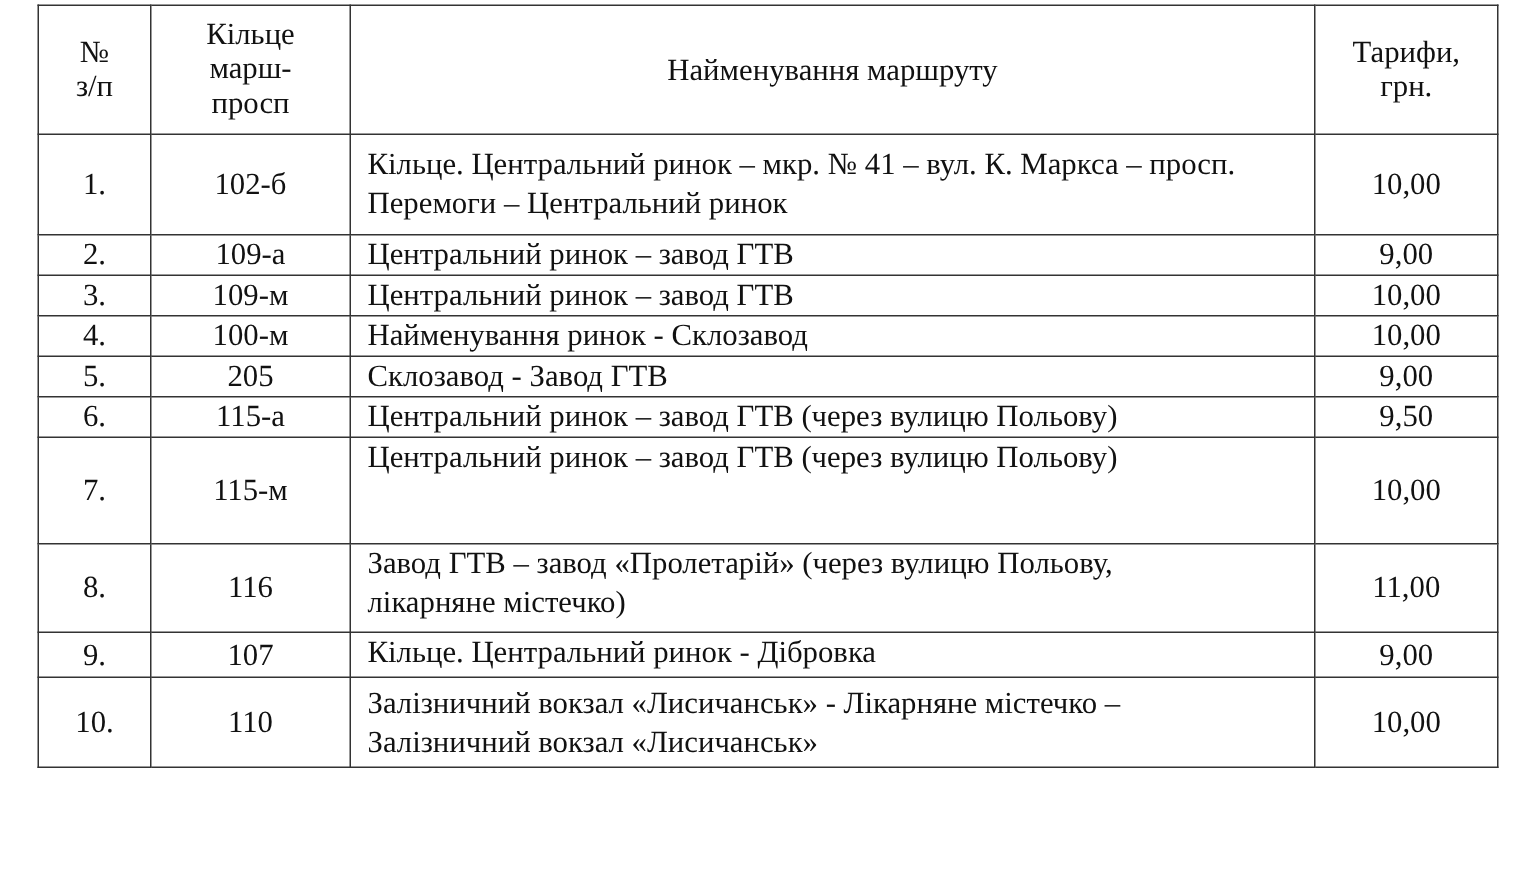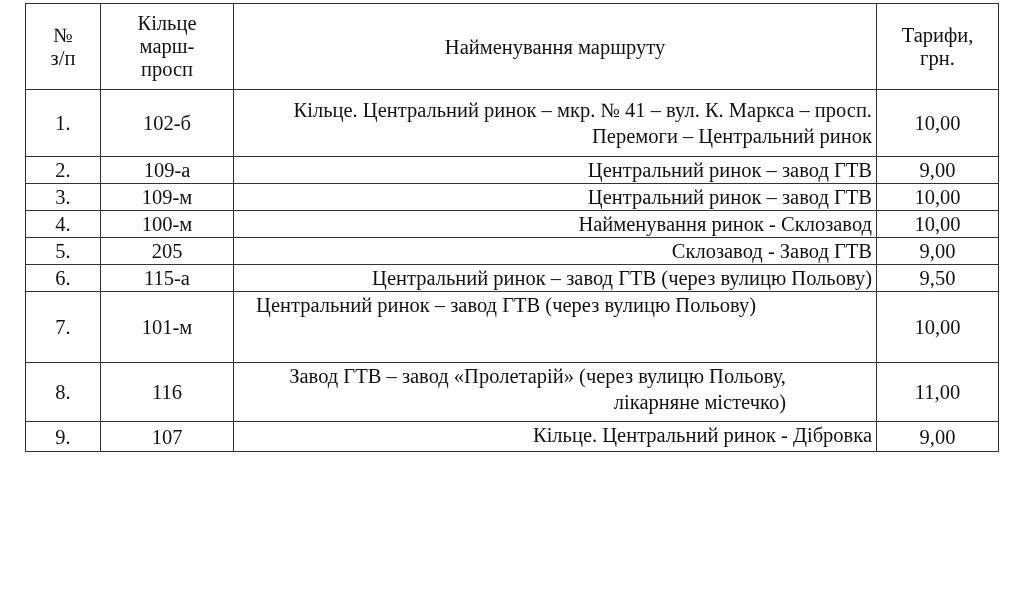--- a/index.html
+++ b/index.html
@@ -2,21 +2,21 @@
 <html><head>
 <meta charset="utf-8">
 <style>
   html, body { margin:0; padding:0; background:#fff; }
   body { width:1018px; height:594px; overflow:hidden; position:relative;
          font-family:"Liberation Serif", "DejaVu Serif", serif; color:#111; }
   table { position:absolute; left:25px; top:3px; border-collapse:collapse; table-layout:fixed; width:973px; }
   td, th { border:1.5px solid #333; font-weight:normal; font-size:20.5px; line-height:26px; padding:0; }
   th { vertical-align:middle; text-align:center; }
   td.c { text-align:center; vertical-align:middle; }
-  td.n { text-align:right; vertical-align:top; padding:0 4px 0 11px; }
+  td.n { text-align:left; vertical-align:top; padding:0 4px 0 11px; }
   td.n.mid { vertical-align:middle; }
   .hdr-small { line-height:23px; font-size:20.5px; }
 </style>
 </head>
 <body>
 
 <table>
   <colgroup>
     <col style="width:75px">
     <col style="width:133px">
@@ -72,30 +72,36 @@
     <td class="c">9,00</td>
   </tr>
   <tr style="height:26px">
     <td class="c">6.</td>
     <td class="c">115-а</td>
     <td class="n">Центральний ринок – завод ГТВ (через вулицю Польову)</td>
     <td class="c">9,50</td>
   </tr>
   <tr style="height:71px">
     <td class="c">7.</td>
-    <td class="c">101-м</td>
+    <td class="c">115-м</td>
     <td class="n" style="padding-right:120px">Центральний ринок – завод ГТВ (через вулицю Польову)</td>
     <td class="c">10,00</td>
   </tr>
   <tr style="height:59px">
     <td class="c">8.</td>
     <td class="c">116</td>
     <td class="n" style="padding-right:90px">Завод ГТВ – завод «Пролетарій» (через вулицю Польову, лікарняне містечко)</td>
     <td class="c">11,00</td>
   </tr>
   <tr style="height:30px">
     <td class="c">9.</td>
     <td class="c">107</td>
     <td class="n">Кільце. Центральний ринок - Дібровка</td>
     <td class="c">9,00</td>
   </tr>
+  <tr style="height:60px">
+    <td class="c">10.</td>
+    <td class="c">110</td>
+    <td class="n mid" style="padding-right:20px">Залізничний вокзал «Лисичанськ» - Лікарняне містечко – Залізничний вокзал «Лисичанськ»</td>
+    <td class="c">10,00</td>
+  </tr>
 </tbody>
   </table>
 
 </body></html>

